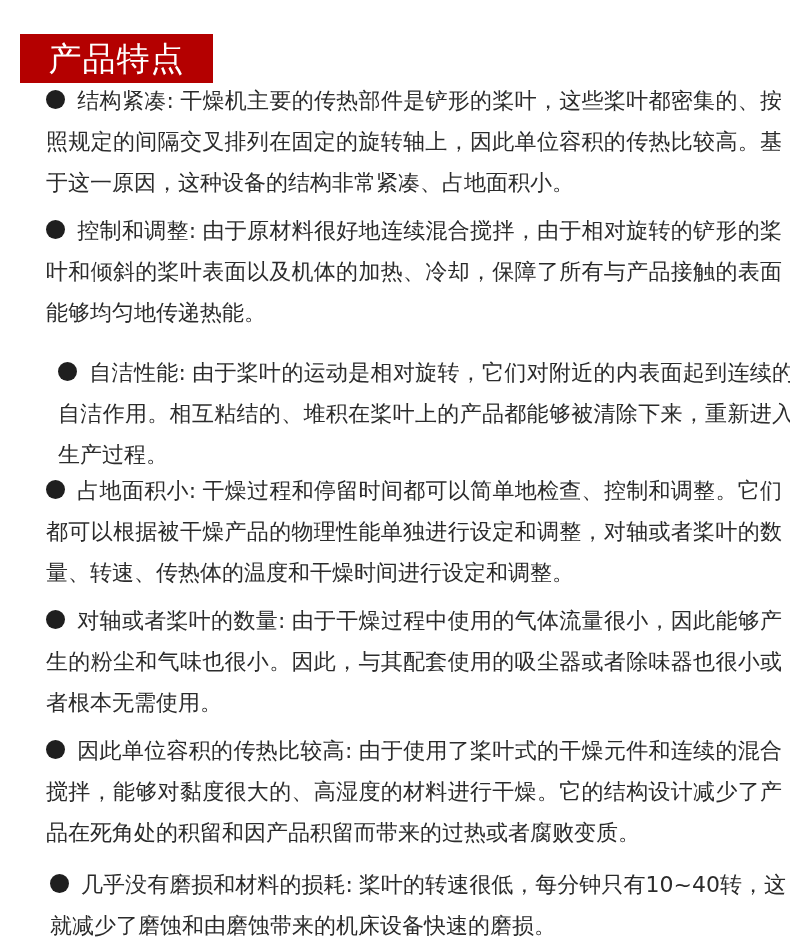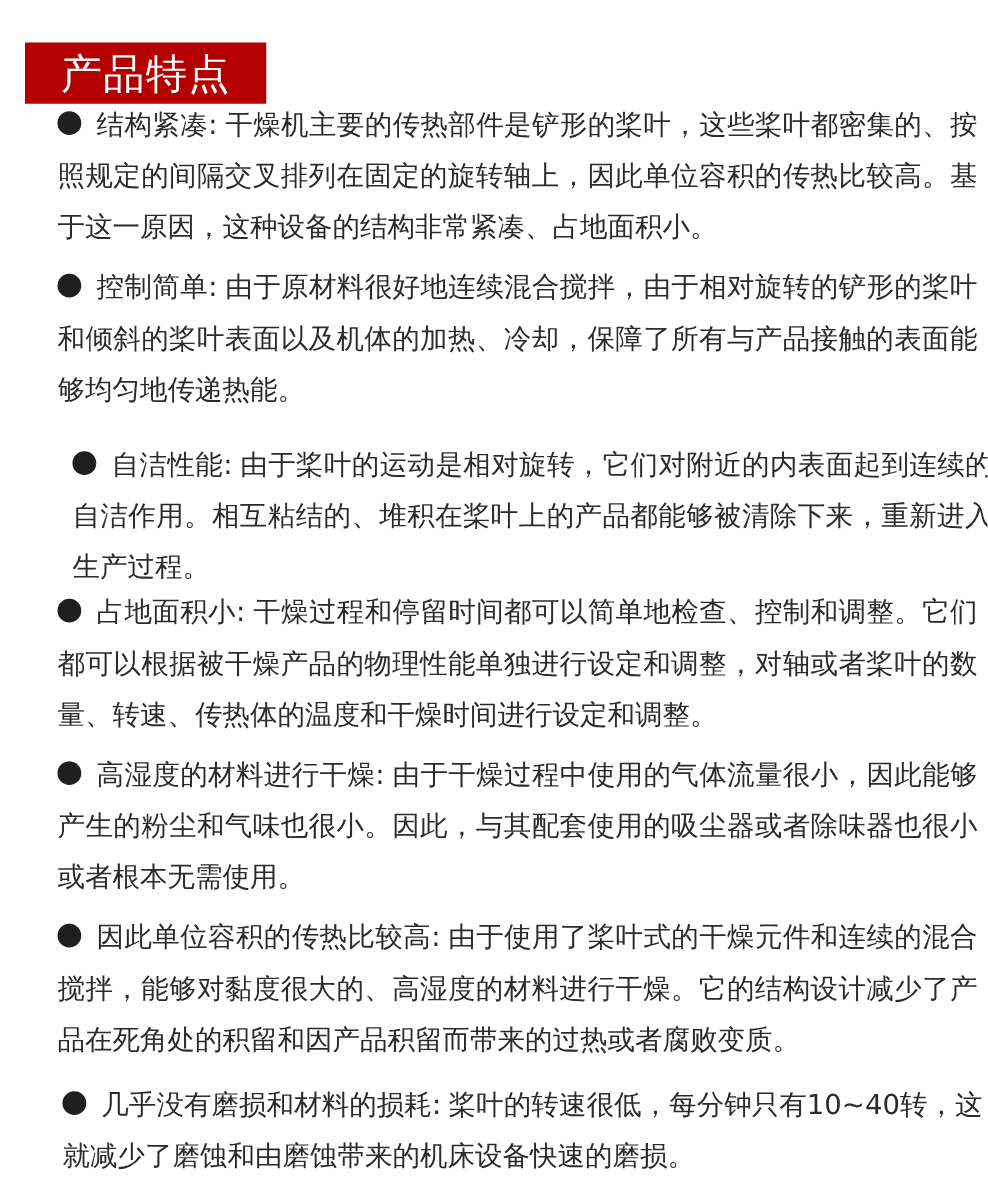--- a/index.html
+++ b/index.html
@@ -71,30 +71,30 @@
 
 <div class="header-box">
   <span class="header-title">产品特点</span>
 </div>
 
 <div class="features">
   <p class="feature" style="top:0px;margin:0;">
     <span class="bullet"></span><span class="feature-title">结构紧凑</span><span class="feature-sep">:</span><span class="feature-body">干燥机主要的传热部件是铲形的桨叶，这些桨叶都密集的、按照规定的间隔交叉排列在固定的旋转轴上，因此单位容积的传热比较高。基于这一原因，这种设备的结构非常紧凑、占地面积小。</span>
   </p>
   <p class="feature" style="top:130px;margin:0;">
-    <span class="bullet"></span><span class="feature-title">控制简单</span><span class="feature-sep">:</span><span class="feature-body">由于原材料很好地连续混合搅拌，由于相对旋转的铲形的桨叶和倾斜的桨叶表面以及机体的加热、冷却，保障了所有与产品接触的表面能够均匀地传递热能。</span>
+    <span class="bullet"></span><span class="feature-title">控制和调整</span><span class="feature-sep">:</span><span class="feature-body">由于原材料很好地连续混合搅拌，由于相对旋转的铲形的桨叶和倾斜的桨叶表面以及机体的加热、冷却，保障了所有与产品接触的表面能够均匀地传递热能。</span>
   </p>
   <p class="feature" style="top:260px;margin:12px;">
     <span class="bullet"></span><span class="feature-title">自洁性能</span><span class="feature-sep">:</span><span class="feature-body">由于桨叶的运动是相对旋转，它们对附近的内表面起到连续的自洁作用。相互粘结的、堆积在桨叶上的产品都能够被清除下来，重新进入生产过程。</span>
   </p>
   <p class="feature" style="top:390px;margin:0;">
     <span class="bullet"></span><span class="feature-title">占地面积小</span><span class="feature-sep">:</span><span class="feature-body">干燥过程和停留时间都可以简单地检查、控制和调整。它们都可以根据被干燥产品的物理性能单独进行设定和调整，对轴或者桨叶的数量、转速、传热体的温度和干燥时间进行设定和调整。</span>
   </p>
   <p class="feature" style="top:520px;margin:0;">
-    <span class="bullet"></span><span class="feature-title">高湿度的材料进行干燥</span><span class="feature-sep">:</span><span class="feature-body">由于干燥过程中使用的气体流量很小，因此能够产生的粉尘和气味也很小。因此，与其配套使用的吸尘器或者除味器也很小或者根本无需使用。</span>
+    <span class="bullet"></span><span class="feature-title">对轴或者桨叶的数量</span><span class="feature-sep">:</span><span class="feature-body">由于干燥过程中使用的气体流量很小，因此能够产生的粉尘和气味也很小。因此，与其配套使用的吸尘器或者除味器也很小或者根本无需使用。</span>
   </p>
   <p class="feature" style="top:650px;margin:0;">
     <span class="bullet"></span><span class="feature-title">因此单位容积的传热比较高</span><span class="feature-sep">:</span><span class="feature-body">由于使用了桨叶式的干燥元件和连续的混合搅拌，能够对黏度很大的、高湿度的材料进行干燥。它的结构设计减少了产品在死角处的积留和因产品积留而带来的过热或者腐败变质。</span>
   </p>
   <p class="feature" style="top:780px;margin:4px;">
     <span class="bullet"></span><span class="feature-title">几乎没有磨损和材料的损耗</span><span class="feature-sep">:</span><span class="feature-body">桨叶的转速很低，每分钟只有10~40转，这就减少了磨蚀和由磨蚀带来的机床设备快速的磨损。</span>
   </p>
 </div>
 
 </body></html>

